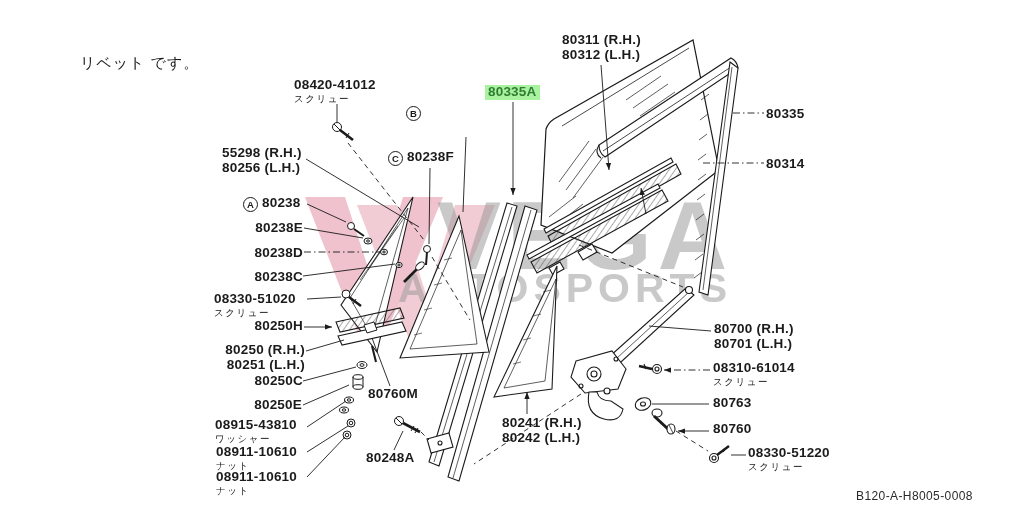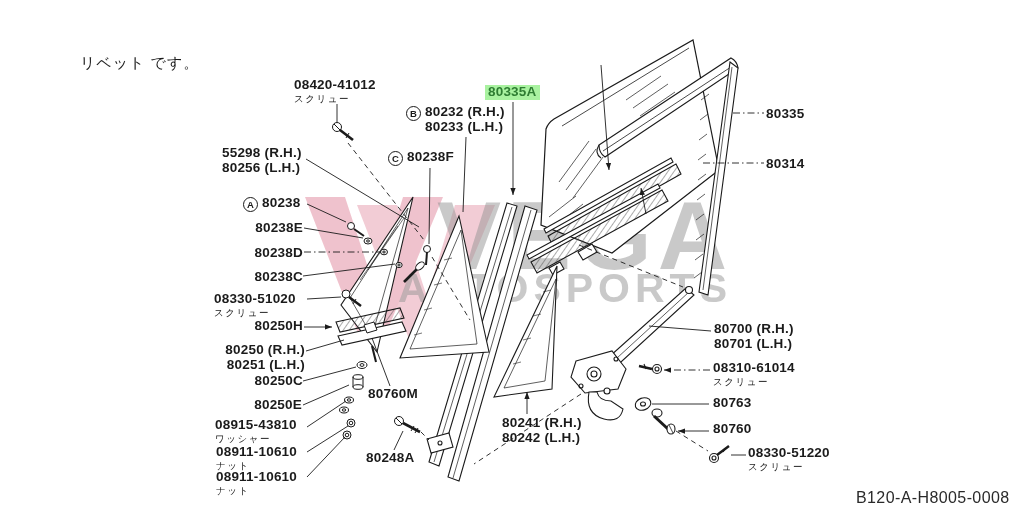--- a/index.html
+++ b/index.html
@@ -20,21 +20,21 @@
   .part-label.ralign .lines{align-items:flex-end;}
   .part-label .jp{font-size:9.5px;font-weight:normal;letter-spacing:1.5px;line-height:10px;margin-top:1px;align-self:flex-start;}
   .part-label .circ{display:inline-flex;align-items:center;justify-content:center;
       width:13px;height:13px;border:1.2px solid #1b1b1b;border-radius:50%;
       font-size:9.5px;font-weight:bold;margin-right:4px;margin-top:0.5px;flex:none;}
   .ln.hl{background:var(--hl,#a9f2a0);color:var(--hlt,#2e7d32);padding:0 3px;}
   
   .note-line{position:absolute;font-size:15px;letter-spacing:1px;color:#1b1b1b;}
   #note1{left:40px;top:26px;}
   #note2{left:80px;top:54px;}
-  #diagram-code{position:absolute;left:856px;top:489px;font-size:16px;letter-spacing:0.4px;color:#2a2a2a;}
+  #diagram-code{position:absolute;left:856px;top:489px;font-size:12px;letter-spacing:0.4px;color:#2a2a2a;}
 </style>
 </head>
 <body>
 
 <div id="stage" style="--hl: #a9f2a0; --hlt: #2e7d32;">
 
   <div id="watermark">
     <svg width="1024" height="507" style="position:absolute;left:0;top:0;">
       <g fill="#dd7a91" opacity="0.45">
         <path d="M305,197 h40 l30,92 l28,-92 h40 l-56,134 h-30 Z"></path>
@@ -248,31 +248,33 @@
 
   <div class="note-line" id="note2">リベット です。</div>
   <div id="diagram-code">B120-A-H8005-0008</div>
   <div id="labels-layer">
       <div class="part-label" style="left: 294px; top: 78px;">
         <span class="lines">
           <span class="ln">08420-41012</span>
           <span class="jp">スクリュー</span>
         </span>
       </div>
+      <div class="part-label" style="left: 562px; top: 33px;">
+        <span class="lines">
+          <span class="ln">80311 (R.H.)</span>
+          <span class="ln">80312 (L.H.)</span>
+        </span>
+      </div>
       <div class="part-label" style="left: 485px; top: 85px;">
         <span class="lines">
           <span class="ln hl">80335A</span>
         </span>
       </div>
       <div class="part-label" style="left: 406px; top: 105px;">
         <span class="circ">B</span>
-        <span class="lines">
-          <span class="ln">80232 (R.H.)</span>
-          <span class="ln">80233 (L.H.)</span>
-        </span>
       </div>
       <div class="part-label" style="left: 388px; top: 150px;">
         <span class="circ">C</span>
         <span class="lines">
           <span class="ln">80238F</span>
         </span>
       </div>
       <div class="part-label" style="left: 222px; top: 146px;">
         <span class="lines">
           <span class="ln">55298 (R.H.)</span>

